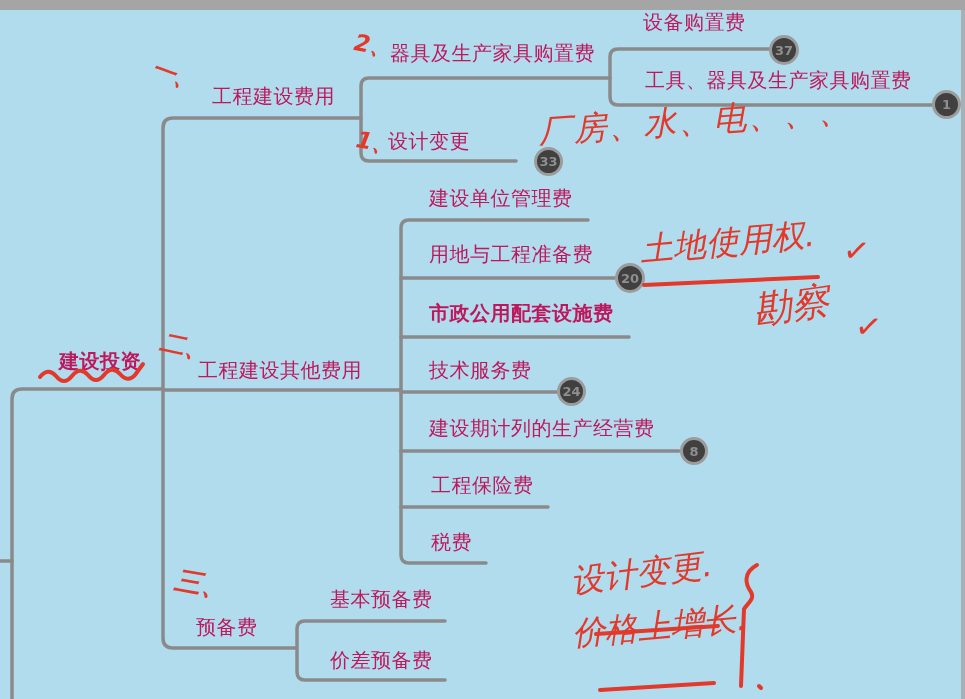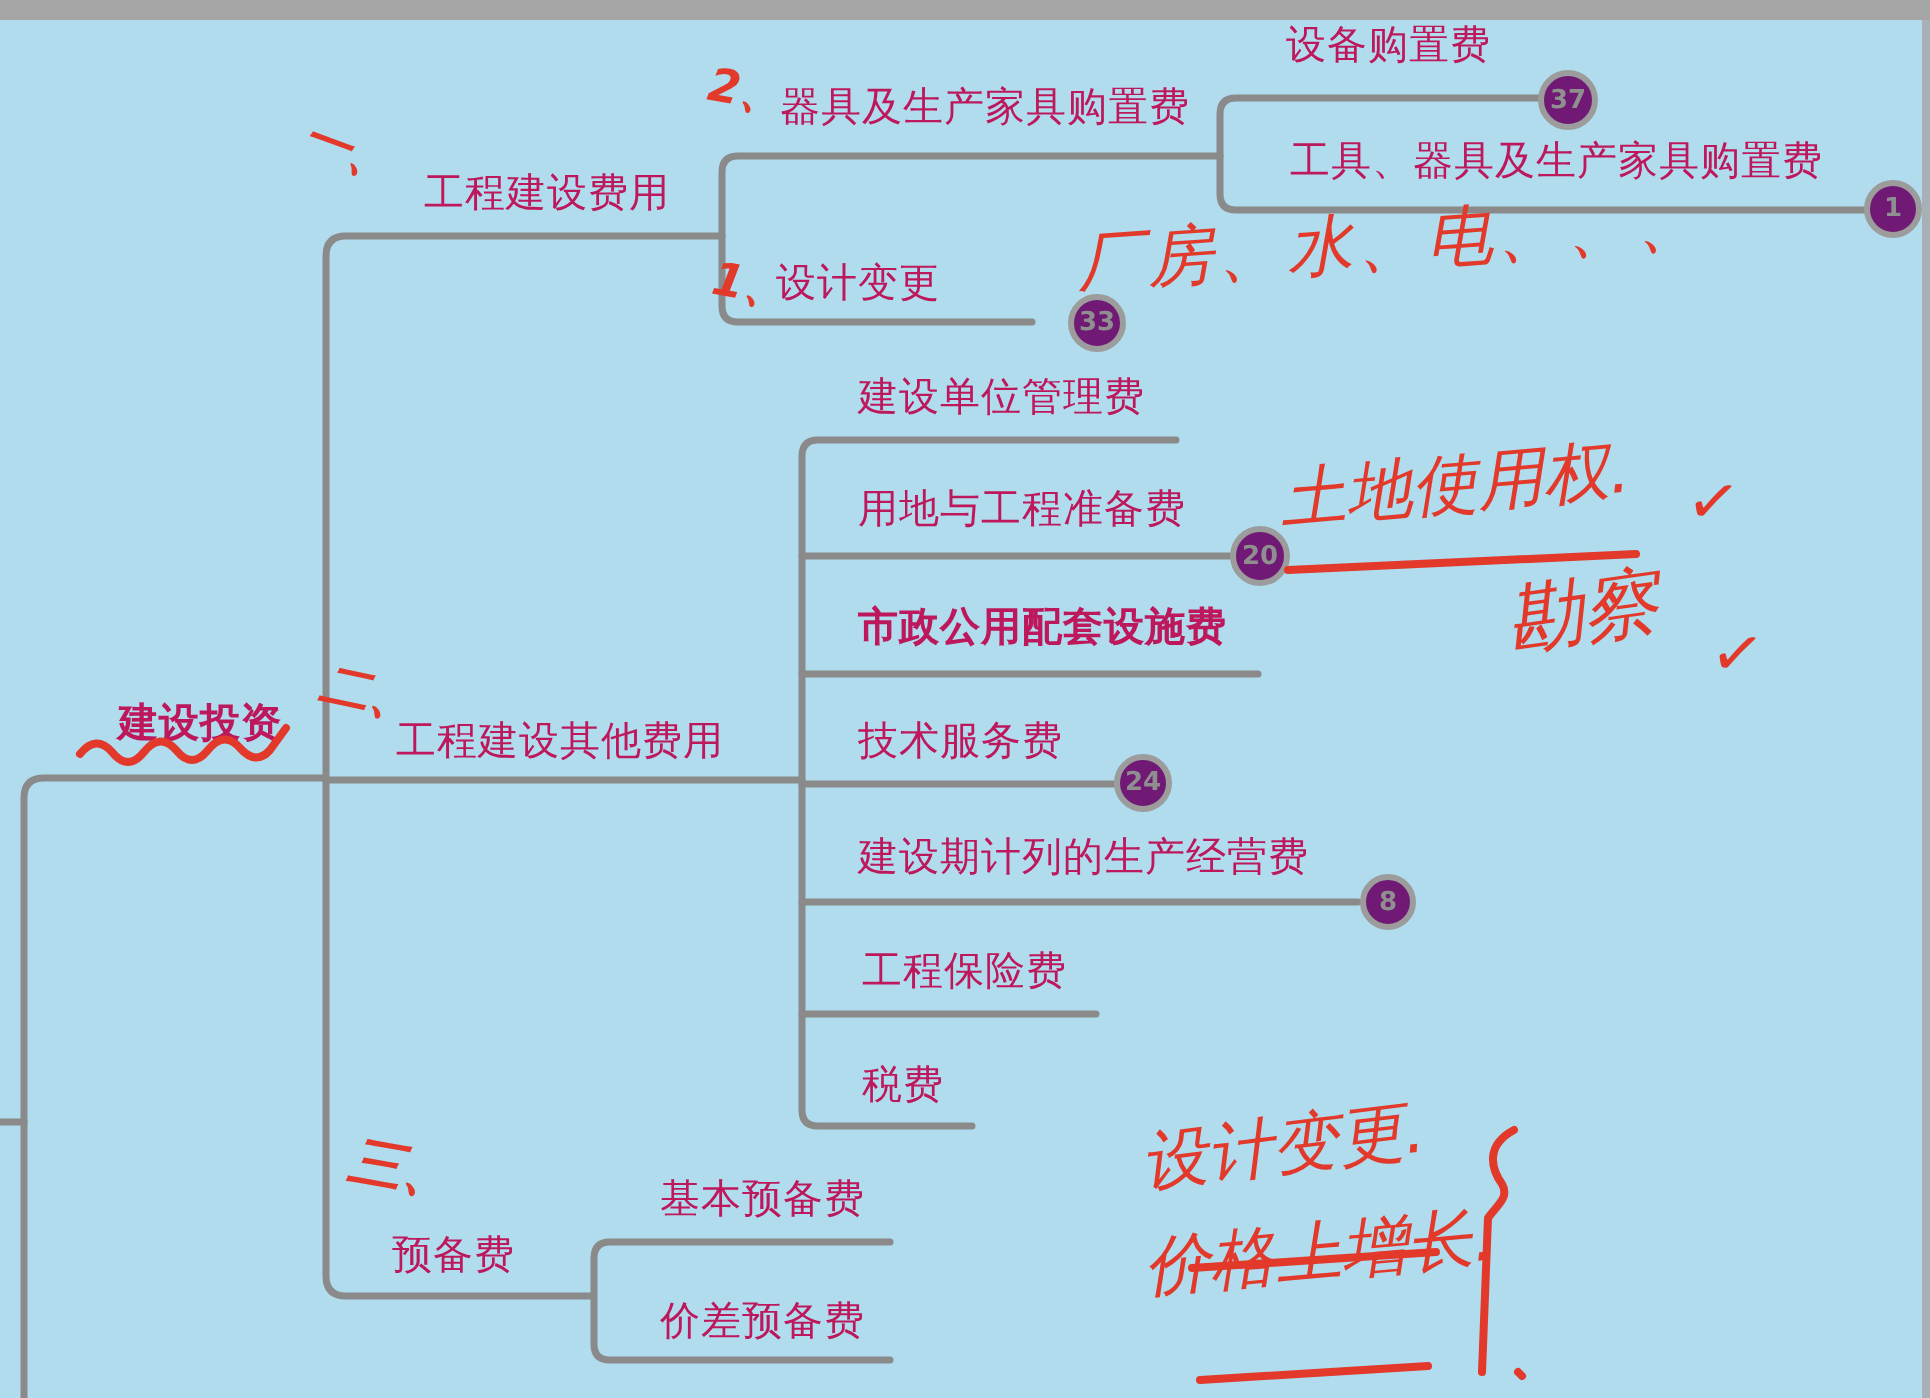--- a/index.html
+++ b/index.html
@@ -11,21 +11,21 @@
   .topbar{position:absolute;left:0;top:0;width:965px;height:10px;background:#A5A5A5;}
   .right-edge{position:absolute;right:0;top:10px;width:4px;height:689px;background:#A7B0B5;}
   svg.layer{position:absolute;left:0;top:0;width:965px;height:699px;pointer-events:none;}
   .node{
     position:absolute;color:#be185d;font-size:20px;line-height:1.1;
     letter-spacing:0.5px;white-space:nowrap;font-weight:500;cursor:default;
   }
   .node.root{font-weight:600;}
   .badge{
     position:absolute;border:3px solid #9C9C9C;border-radius:50%;
-    background:#701a75;color:#8F8F8F;font-size:13px;font-weight:600;
+    background:#404040;color:#8F8F8F;font-size:13px;font-weight:600;
     display:flex;align-items:center;justify-content:center;box-sizing:border-box;
   }
   .ink{
     position:absolute;color:#E2392B;white-space:nowrap;font-weight:500;
     font-style:italic;transform-origin:left top;
   }
   .ink.small{font-weight:700;}
 </style>
 </head>
 <body>

